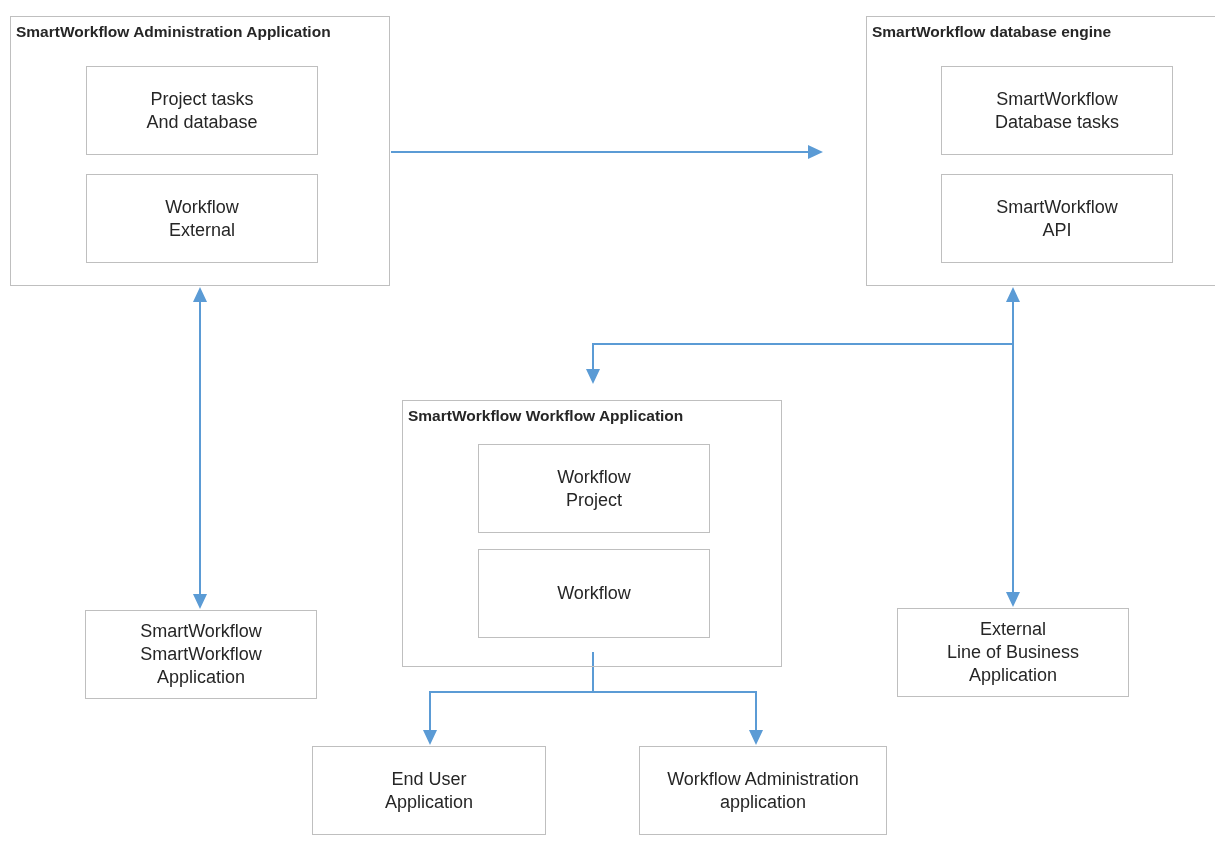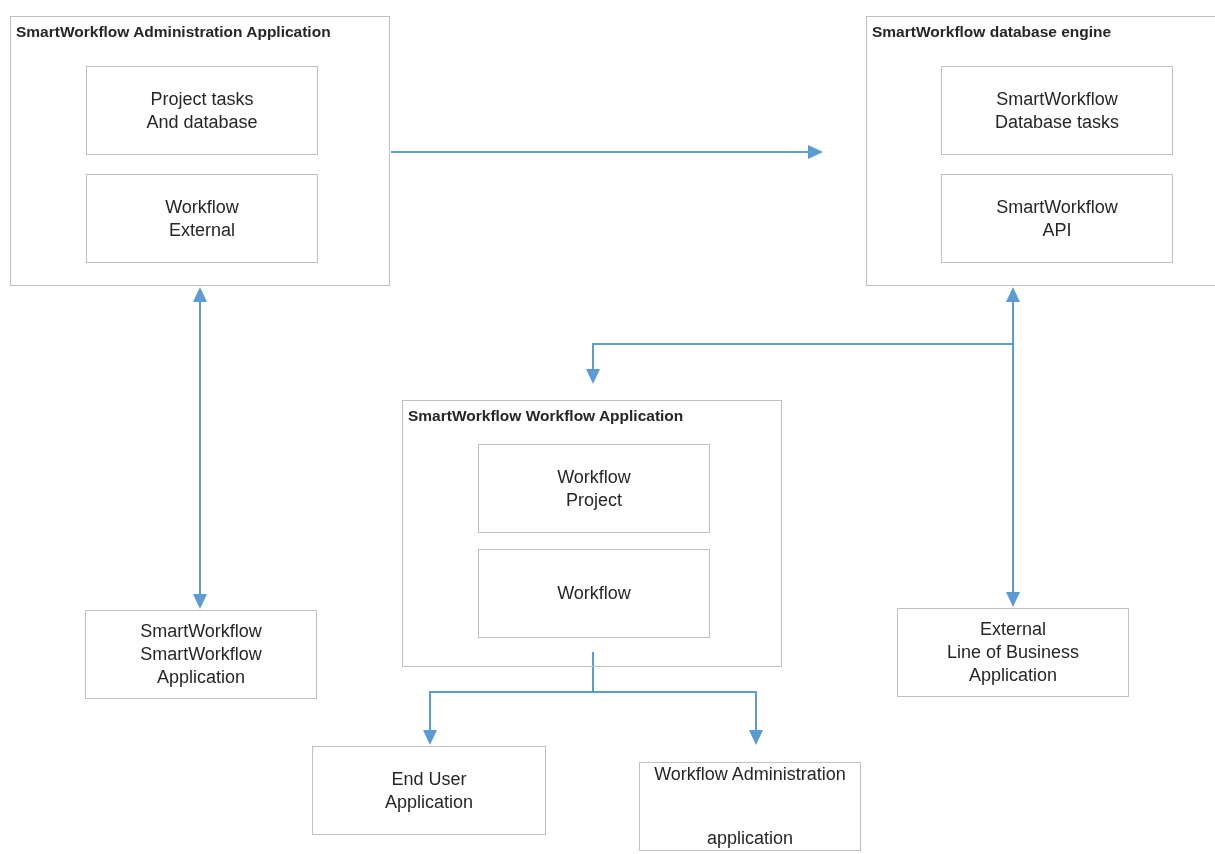--- a/index.html
+++ b/index.html
@@ -75,21 +75,21 @@
   #box-project-tasks     { left: 75px; top: 49px;  width: 232px; height: 89px; }
   #box-workflow-designer { left: 75px; top: 157px; width: 232px; height: 89px; }
   #box-db-engine         { left: 74px; top: 49px;  width: 232px; height: 89px; }
   #box-api               { left: 74px; top: 157px; width: 232px; height: 89px; }
   #box-workflow-template { left: 75px; top: 43px;  width: 232px; height: 89px; }
   #box-workflow          { left: 75px; top: 148px; width: 232px; height: 89px; }
   
   #node-admin-application { left: 85px;  top: 610px; width: 232px; height: 89px; }
   #node-external-lob      { left: 897px; top: 608px; width: 232px; height: 89px; }
   #node-end-user          { left: 312px; top: 746px; width: 234px; height: 89px; }
-  #node-workflow-admin    { left: 639px; top: 762px; width: 222px; height: 89px; justify-content: space-between; }
+  #node-workflow-admin    { left: 639px; top: 746px; width: 248px; height: 89px; }
 </style>
 </head>
 <body>
 
 <div class="canvas">
 
   <svg class="connector-layer" viewBox="0 0 1215 854" xmlns="http://www.w3.org/2000/svg">
 
     <g>
       <line x1="391" y1="152" x2="809" y2="152"></line>

